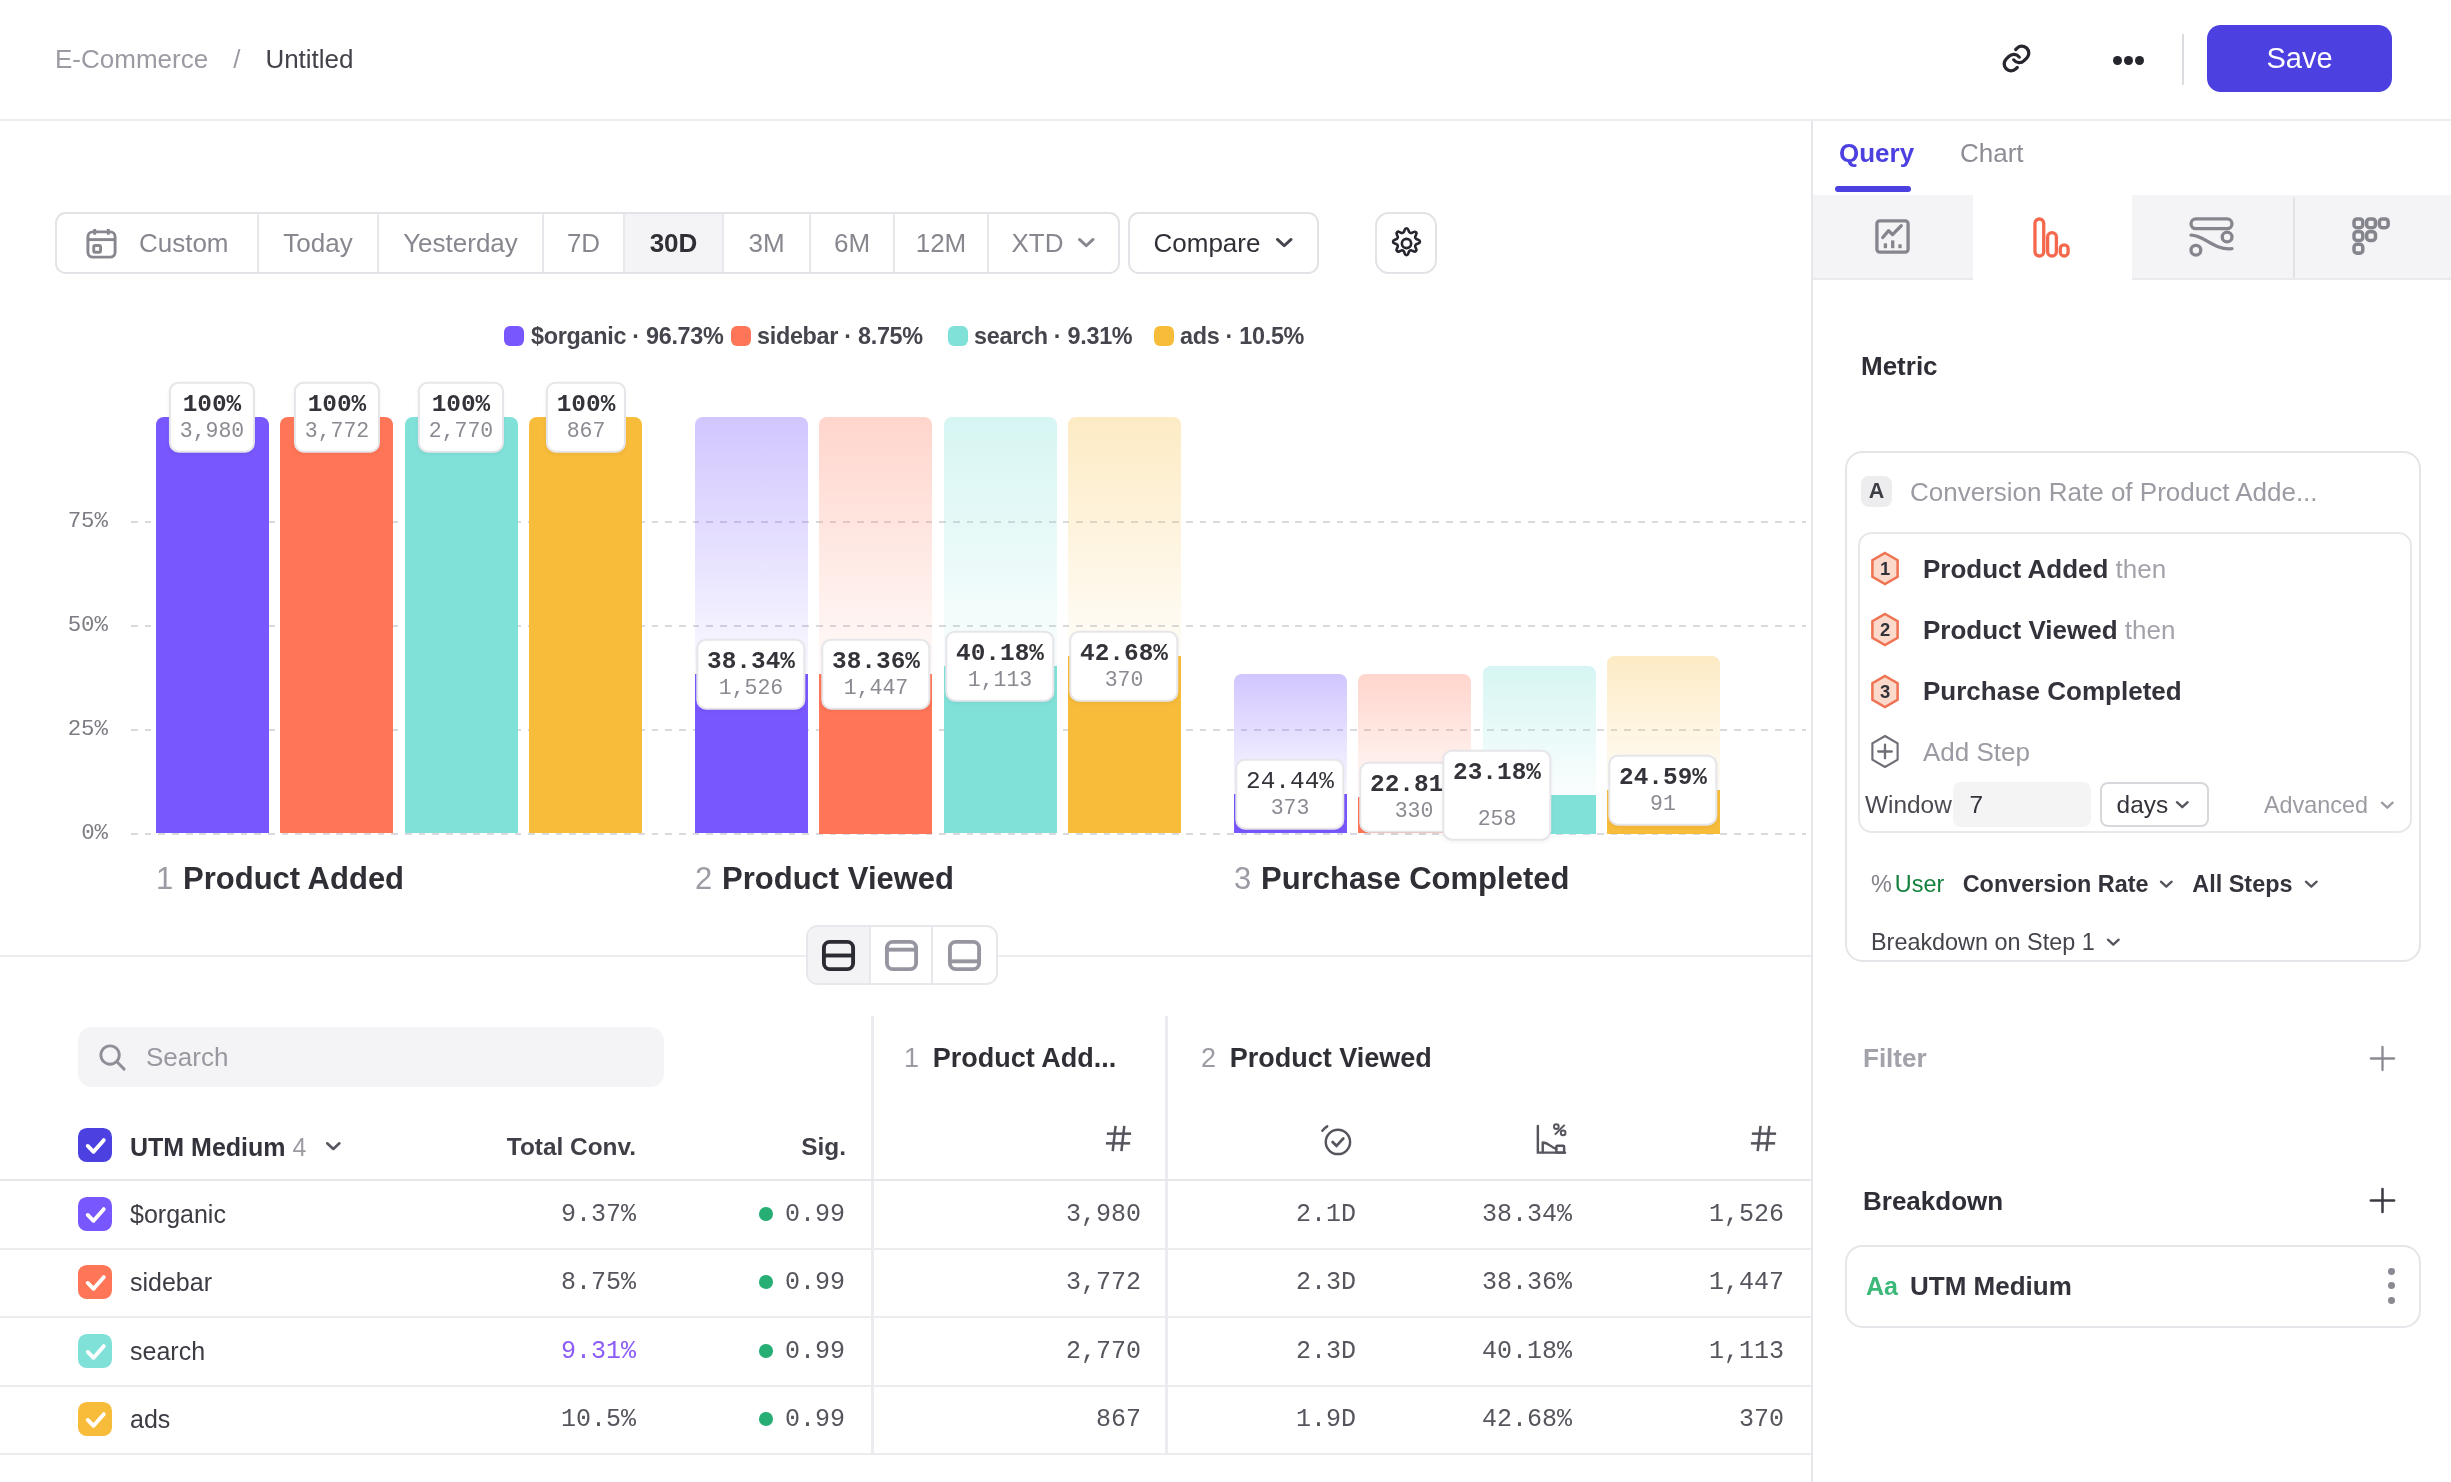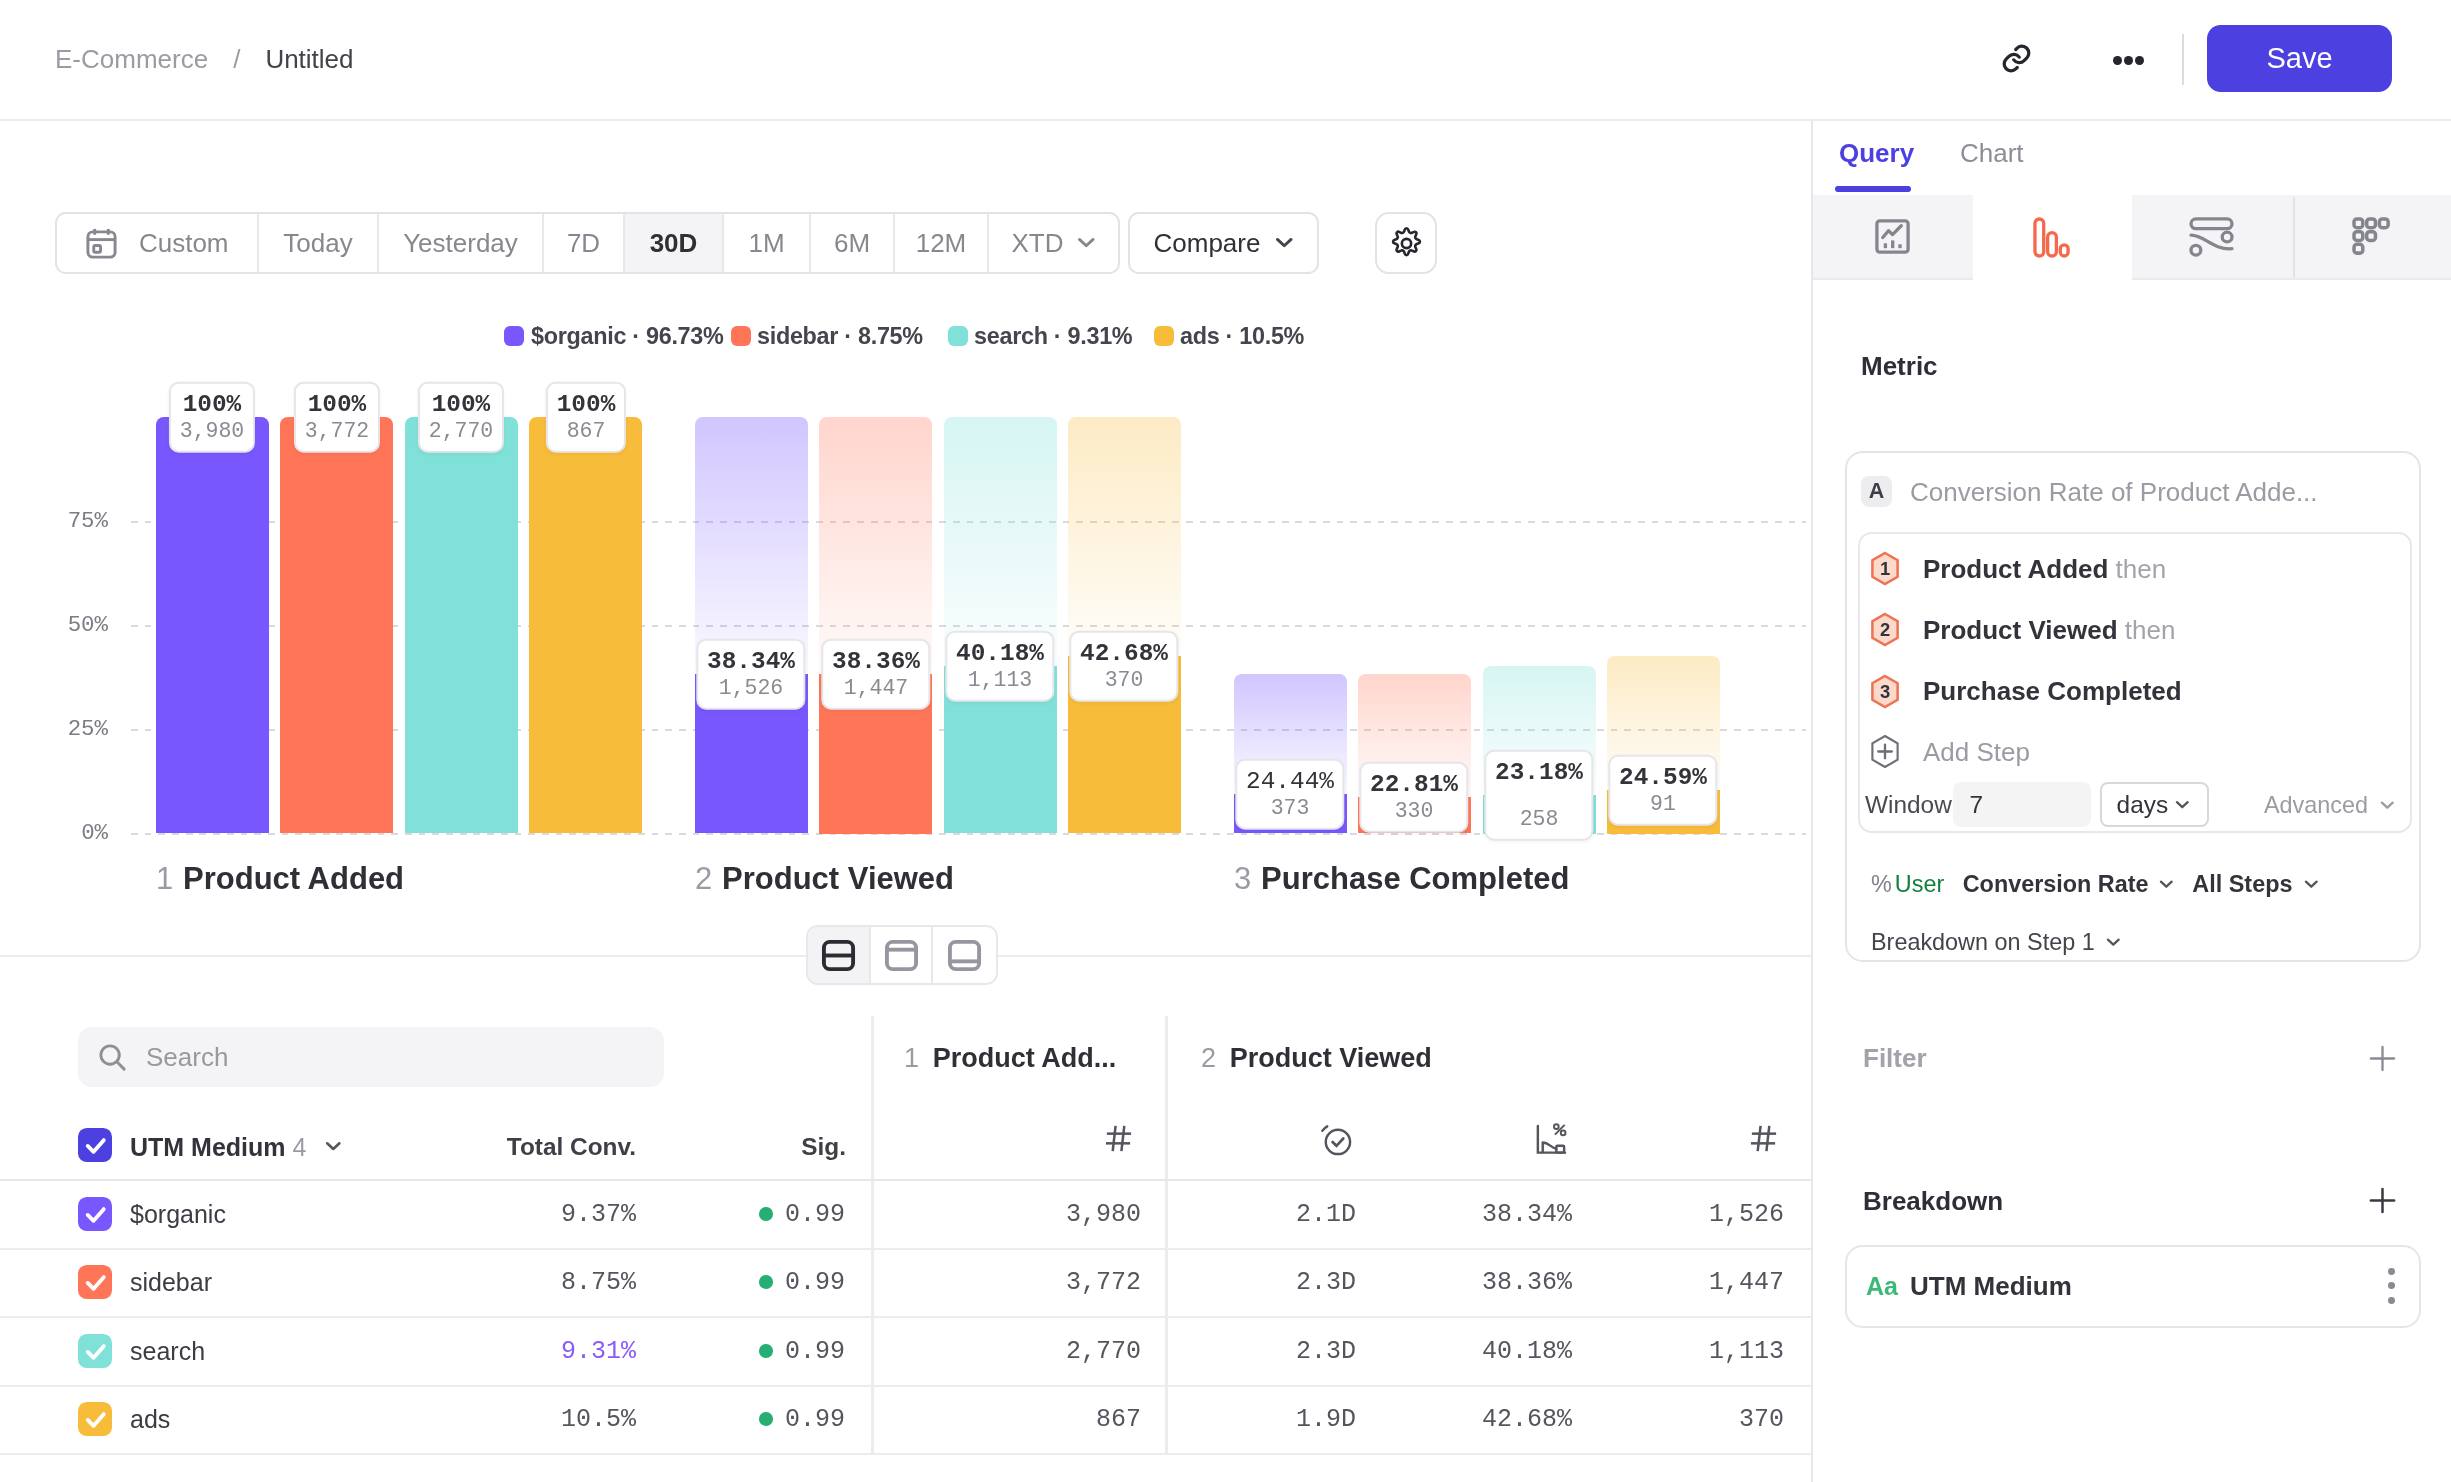--- a/index.html
+++ b/index.html
@@ -44,21 +44,21 @@
             <line x1="24" y1="2" x2="24" y2="8"></line>
             <rect x="9" y="19" width="7" height="7" rx="1.5"></rect>
           </g>
         </svg>
     Custom
   </div>
   <div style="width:120px;display:flex;align-items:center;justify-content:center;border-right:2px solid #e8e8ec;">Today</div>
   <div style="width:165px;display:flex;align-items:center;justify-content:center;border-right:2px solid #e8e8ec;">Yesterday</div>
   <div style="width:81px;display:flex;align-items:center;justify-content:center;border-right:2px solid #e8e8ec;">7D</div>
   <div style="width:99px;display:flex;align-items:center;justify-content:center;border-right:2px solid #e8e8ec;background:#f4f4f6;color:#2f2f36;font-weight:bold;">30D</div>
-  <div style="width:87px;display:flex;align-items:center;justify-content:center;border-right:2px solid #e8e8ec;">1M</div>
+  <div style="width:87px;display:flex;align-items:center;justify-content:center;border-right:2px solid #e8e8ec;">3M</div>
   <div style="width:84px;display:flex;align-items:center;justify-content:center;border-right:2px solid #e8e8ec;">6M</div>
   <div style="width:94px;display:flex;align-items:center;justify-content:center;border-right:2px solid #e8e8ec;">12M</div>
   <div style="flex:1;display:flex;align-items:center;justify-content:center;">XTD
     <svg width="18.5" height="11.7" viewBox="0 0 19 12" style="margin-left:13.7px;">
           <path d="M2.5 2.5 L9.5 9 L16.5 2.5" fill="none" stroke="#87878f" stroke-width="3" stroke-linecap="round" stroke-linejoin="round"></path>
         </svg>
   </div>
 </div>
 
 <div class="abs" style="left:1128px;top:212px;width:191px;height:62px;border:2px solid #e3e3e7;border-radius:10.7px;display:flex;align-items:center;justify-content:center;font-size:26px;color:#2f2f36;font-weight:500;">Compare
@@ -148,21 +148,21 @@
         <div class="mono" style="font-size:21.5px;color:#8a8a92;line-height:25px;">370</div>
       </div>
 <div class="abs" style="left:1290px;top:794px;transform:translate(-50%,-50%);background:#fff;border:2px solid #e6e6ea;border-radius:9.8px;padding:5.9px 8.8px 6.8px;text-align:center;box-shadow:0 2px 3.9px rgba(0,0,0,0.04);">
         <div class="mono" style="font-size:24.4px;font-weight:normal;color:#33333a;line-height:29px;">24.44%</div>
         <div class="mono" style="font-size:21.5px;color:#8a8a92;line-height:25px;">373</div>
       </div>
 <div class="abs" style="left:1414px;top:797px;transform:translate(-50%,-50%);background:#fff;border:2px solid #e6e6ea;border-radius:9.8px;padding:5.9px 8.8px 6.8px;text-align:center;box-shadow:0 2px 3.9px rgba(0,0,0,0.04);">
         <div class="mono" style="font-size:24.4px;font-weight:bold;color:#33333a;line-height:29px;">22.81%</div>
         <div class="mono" style="font-size:21.5px;color:#8a8a92;line-height:25px;">330</div>
       </div>
-<div class="abs" style="left:1539px;top:795px;transform:translate(-50%,-50%);background:#fff;border:2px solid #e6e6ea;border-radius:9.8px;padding:5.9px 8.8px 6.8px;text-align:center;box-shadow:0 2px 3.9px rgba(0,0,0,0.04);">
+<div class="abs" style="left:1497px;top:795px;transform:translate(-50%,-50%);background:#fff;border:2px solid #e6e6ea;border-radius:9.8px;padding:5.9px 8.8px 6.8px;text-align:center;box-shadow:0 2px 3.9px rgba(0,0,0,0.04);">
         <div class="mono" style="font-size:24.4px;font-weight:bold;color:#33333a;line-height:29px;">23.18%</div>
         <div class="mono" style="font-size:21.5px;color:#8a8a92;line-height:25px;margin-top:20px;">258</div>
       </div>
 <div class="abs" style="left:1663px;top:790px;transform:translate(-50%,-50%);background:#fff;border:2px solid #e6e6ea;border-radius:9.8px;padding:5.9px 8.8px 6.8px;text-align:center;box-shadow:0 2px 3.9px rgba(0,0,0,0.04);">
         <div class="mono" style="font-size:24.4px;font-weight:bold;color:#33333a;line-height:29px;">24.59%</div>
         <div class="mono" style="font-size:21.5px;color:#8a8a92;line-height:25px;">91</div>
       </div>
 <div class="abs cv" style="left:156px;top:879px;font-size:31px;"><span style="color:#9b9ba3;">1</span><span style="color:#2f2f36;font-weight:bold;margin-left:9.8px;">Product Added</span></div>
 <div class="abs cv" style="left:695px;top:879px;font-size:31px;"><span style="color:#9b9ba3;">2</span><span style="color:#2f2f36;font-weight:bold;margin-left:9.8px;">Product Viewed</span></div>
 <div class="abs cv" style="left:1234px;top:879px;font-size:31px;"><span style="color:#9b9ba3;">3</span><span style="color:#2f2f36;font-weight:bold;margin-left:9.8px;">Purchase Completed</span></div>

